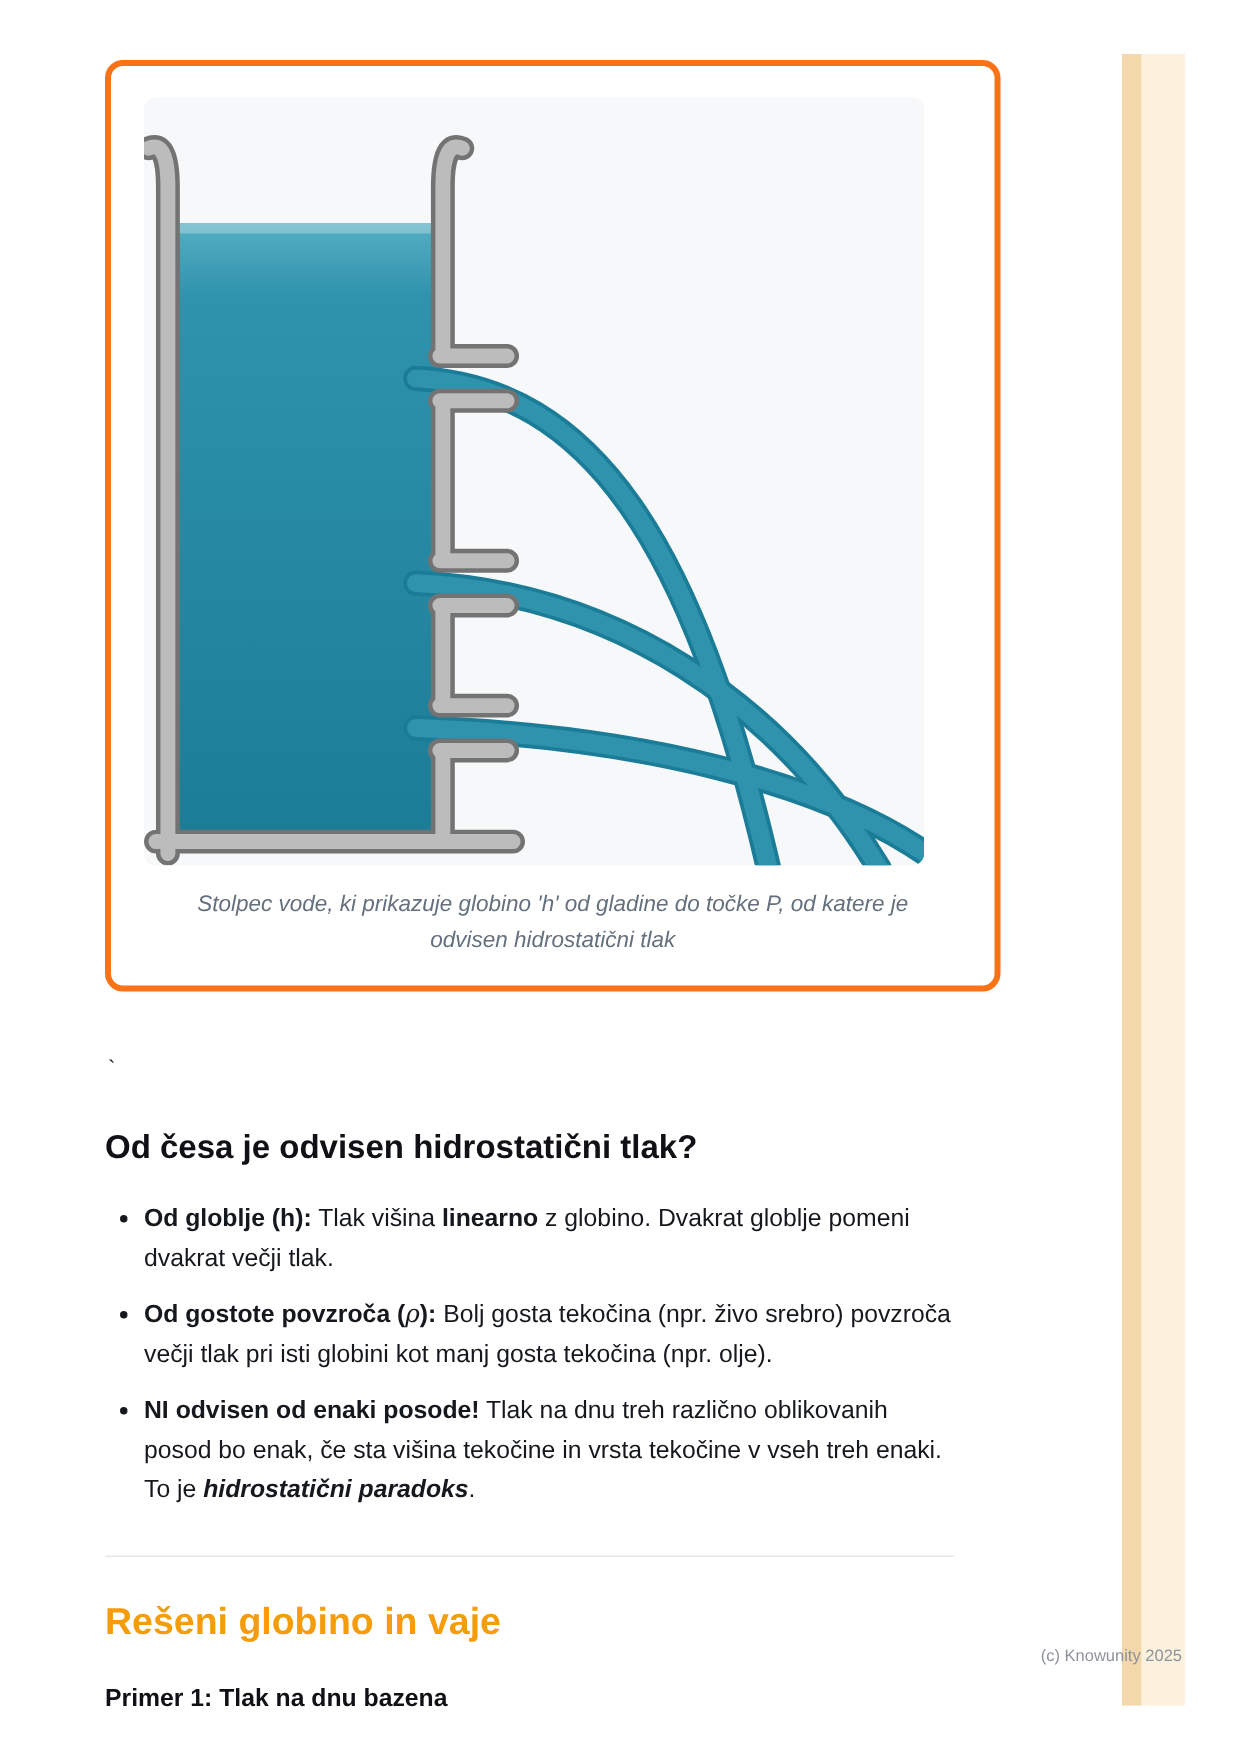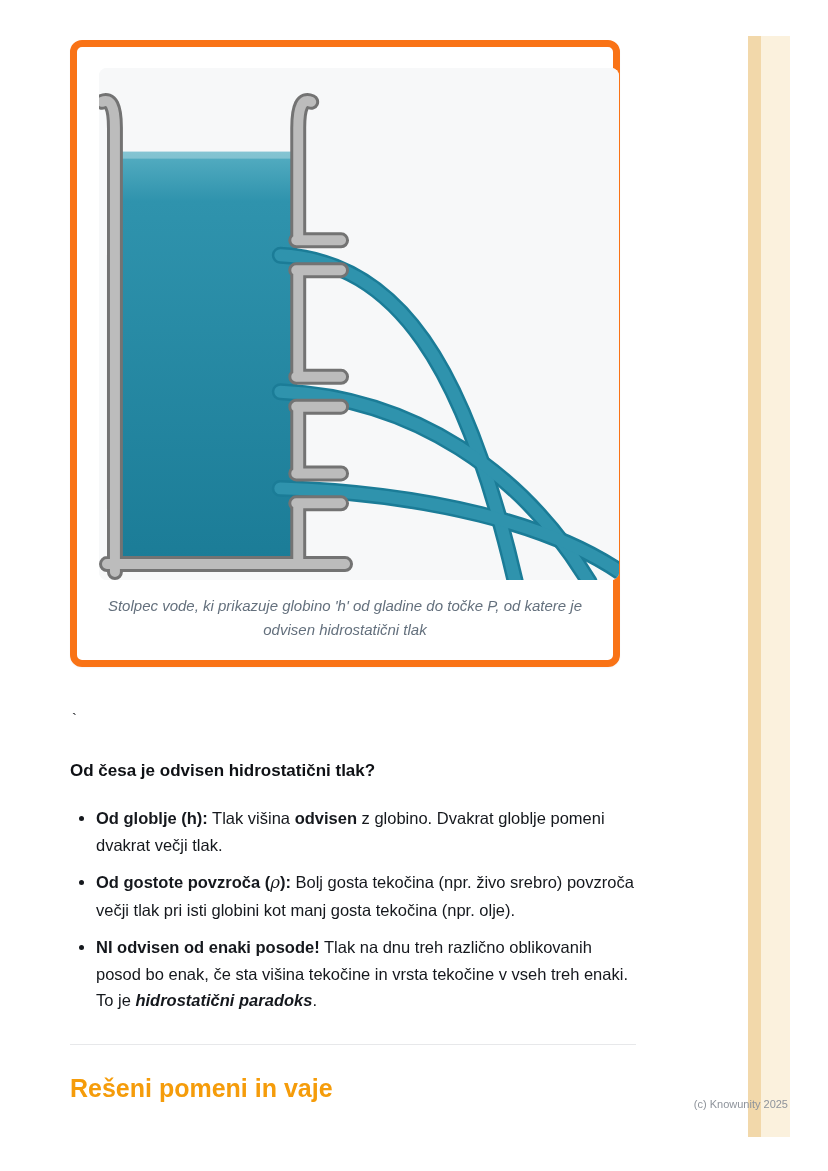--- a/index.html
+++ b/index.html
@@ -20,22 +20,22 @@
   }
   .edge-stripe-dark{
     position:absolute;left:748px;top:36px;width:13px;height:1101px;
     background:var(--stripe-dark,#f2d8aa);
   }
 
   .column{position:absolute;left:70px;top:40px;width:566px;}
 
   
   .figure-card{
-    margin:0;box-sizing:border-box;width:550px;
-    background:#ffffff;border:7px solid #f97316;border-radius:12px;
+    margin:0;box-sizing:border-box;width:597px;
+    background:#ffffff;border:4px solid #f97316;border-radius:12px;
     padding:21px 22px 18px 22px;
     box-shadow:0 1px 2px rgba(16,24,40,0.04);
   }
   .figure-image{
     width:520px;height:512px;border-radius:8px;overflow:hidden;
     background:#f7f8f9;
   }
   .figure-image svg{display:block;width:100%;height:100%;}
   figcaption{
     margin:14px auto 0 auto;max-width:505px;
@@ -45,21 +45,21 @@
 
   .jet-outer{stroke:var(--water-dark,#1b7c97);}
   .jet-inner{stroke:var(--water,#2f93ad);}
   .wall-outer{stroke:var(--wall-outline,#737373);}
   .wall-inner{stroke:var(--wall,#bcbcbc);}
   .water-rect{fill:url(#waterGrad);}
 
   .stray{margin:42px 0 0 2px;font-size:15px;line-height:20px;color:#15181d;}
 
   .q-heading{
-    margin:30px 0 0 0;font-size:17px;line-height:24px;font-weight:700;color:#0f1115;
+    margin:30px 0 0 0;font-size:22px;line-height:24px;font-weight:700;color:#0f1115;
   }
 
   ul.bullets{margin:22px 0 0 0;padding:0 0 0 26px;}
   ul.bullets li{
     font-size:16.5px;line-height:26.5px;margin-bottom:11px;color:#15181d;
   }
   .seg-bold{font-weight:700;}
   .seg-italic{font-style:italic;font-weight:bold;}
   .seg-mathItalic{font-style:italic;font-family:"DejaVu Serif", serif;}
 
@@ -123,27 +123,28 @@
         </svg>
       </div>
       <figcaption>Stolpec vode, ki prikazuje globino 'h' od gladine do točke P, od katere je odvisen hidrostatični tlak</figcaption>
     </figure>
 
     <p class="stray">`</p>
 
     <h3 class="q-heading">Od česa je odvisen hidrostatični tlak?</h3>
 
     <ul class="bullets">
-        <li><span class="seg-bold">Od globlje (h):</span><span class="seg-normal"> Tlak višina </span><span class="seg-bold">odvisen</span><span class="seg-normal"> z globino. Dvakrat globlje pomeni dvakrat večji tlak.</span></li>
+        <li><span class="seg-bold">Od globlje (h):</span><span class="seg-normal"> Tlak višina </span><span class="seg-bold">linearno</span><span class="seg-normal"> z globino. Dvakrat globlje pomeni dvakrat večji tlak.</span></li>
         <li><span class="seg-bold">Od gostote povzroča (</span><span class="seg-mathItalic">ρ</span><span class="seg-bold">):</span><span class="seg-normal"> Bolj gosta tekočina (npr. živo srebro) povzroča večji tlak pri isti globini kot manj gosta tekočina (npr. olje).</span></li>
         <li><span class="seg-bold">NI odvisen od enaki posode!</span><span class="seg-normal"> Tlak na dnu treh različno oblikovanih posod bo enak, če sta višina tekočine in vrsta tekočine v vseh treh enaki. To je </span><span class="seg-italic">hidrostatični paradoks</span><span class="seg-normal">.</span></li>
       </ul>
 
     <hr class="divider">
 
-    <h2 class="section-heading">Rešeni pomeni in vaje</h2>
+    <h2 class="section-heading">Rešeni globino in vaje</h2>
 
+    <p class="example-title">Primer 1: Tlak na dnu bazena</p>
 
   </div>
 
   <div class="footer">(c) Knowunity 2025</div>
 
 </div>
 
 </body></html>

